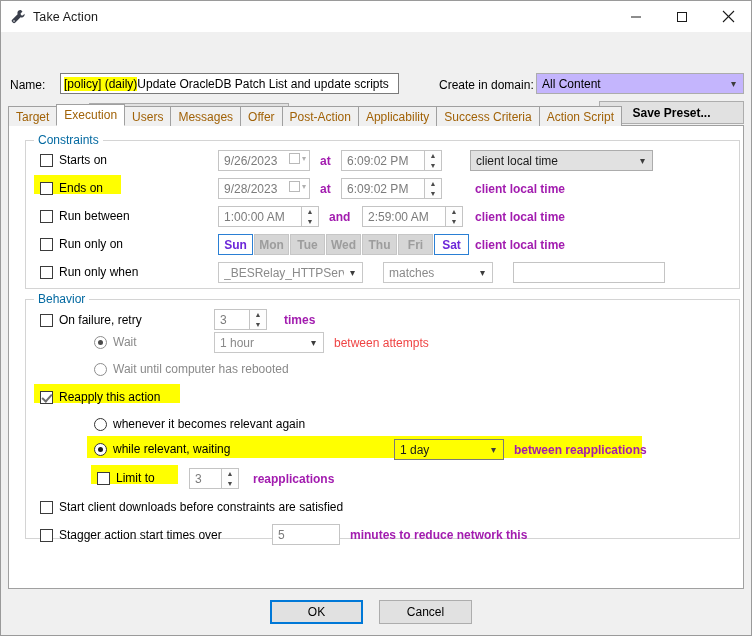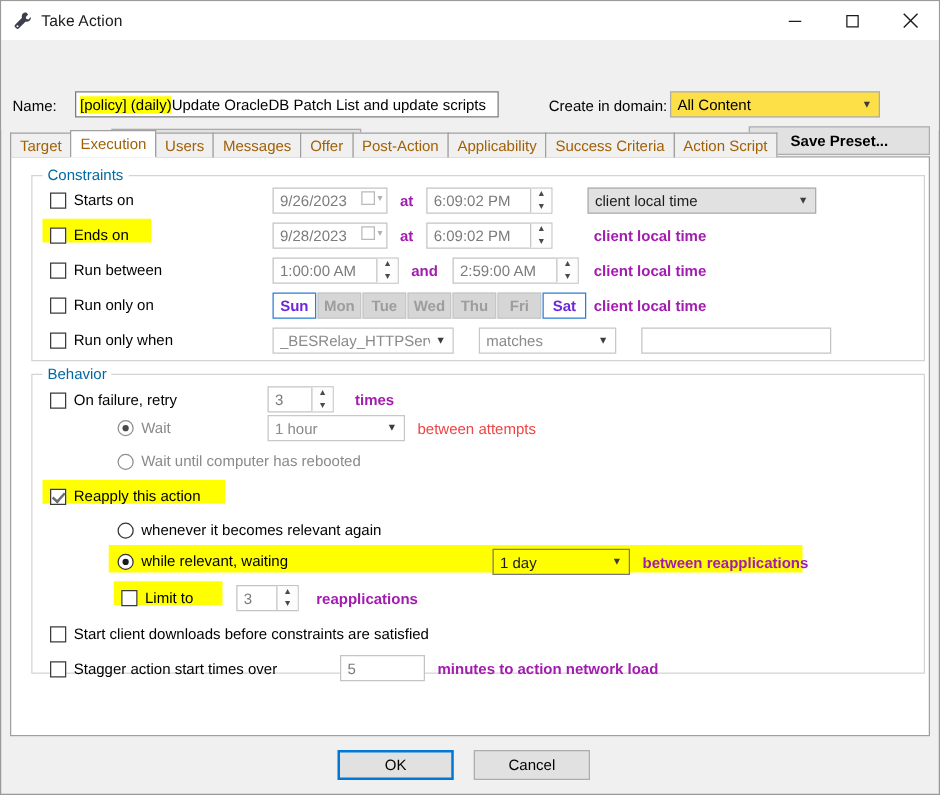--- a/index.html
+++ b/index.html
@@ -87,24 +87,24 @@
     align-items: center;
     padding: 0 3px;
     overflow: hidden;
     white-space: nowrap;
   }
   .hl { background: #ffff00; }
   #domain-label { position: absolute; left: 438px; top: 46px; }
   #domain-select {
     position: absolute;
     left: 535px; top: 41px;
-    width: 168px; height: 21px;
+    width: 208px; height: 21px;
     box-sizing: border-box;
     border: 1px solid #acacac;
-    background: #fde047;
+    background: #c4b5fd;
     display: flex;
     align-items: center;
     padding-left: 5px;
     font-size: 12px;
   }
   #preset-label { position: absolute; left: 9px; top: 76px; }
   #preset-select {
     position: absolute;
     left: 88px; top: 71px;
     width: 200px; height: 21px;
@@ -654,21 +654,21 @@
       <span class="cb-label">Start client downloads before constraints are satisfied</span>
     </div>
 
     <div class="row" style="left:31px; top:402px;">
       <span class="cb"></span>
       <span class="cb-label">Stagger action start times over</span>
     </div>
     <div class="tbox" style="position:absolute; left:263px; top:398px; width:68px;">
       <span>5</span>
     </div>
-    <span class="static-txt bold" style="position:absolute; left:341px; top:402px;">minutes to action network load</span>
+    <span class="static-txt bold" style="position:absolute; left:341px; top:402px;">minutes to reduce network this</span>
 
   </div>
 
   <div id="footer">
     <div class="footbtn" id="ok-button">
       <span>OK</span>
     </div>
     <div class="footbtn" id="cancel-button">
       <span>Cancel</span>
     </div>

